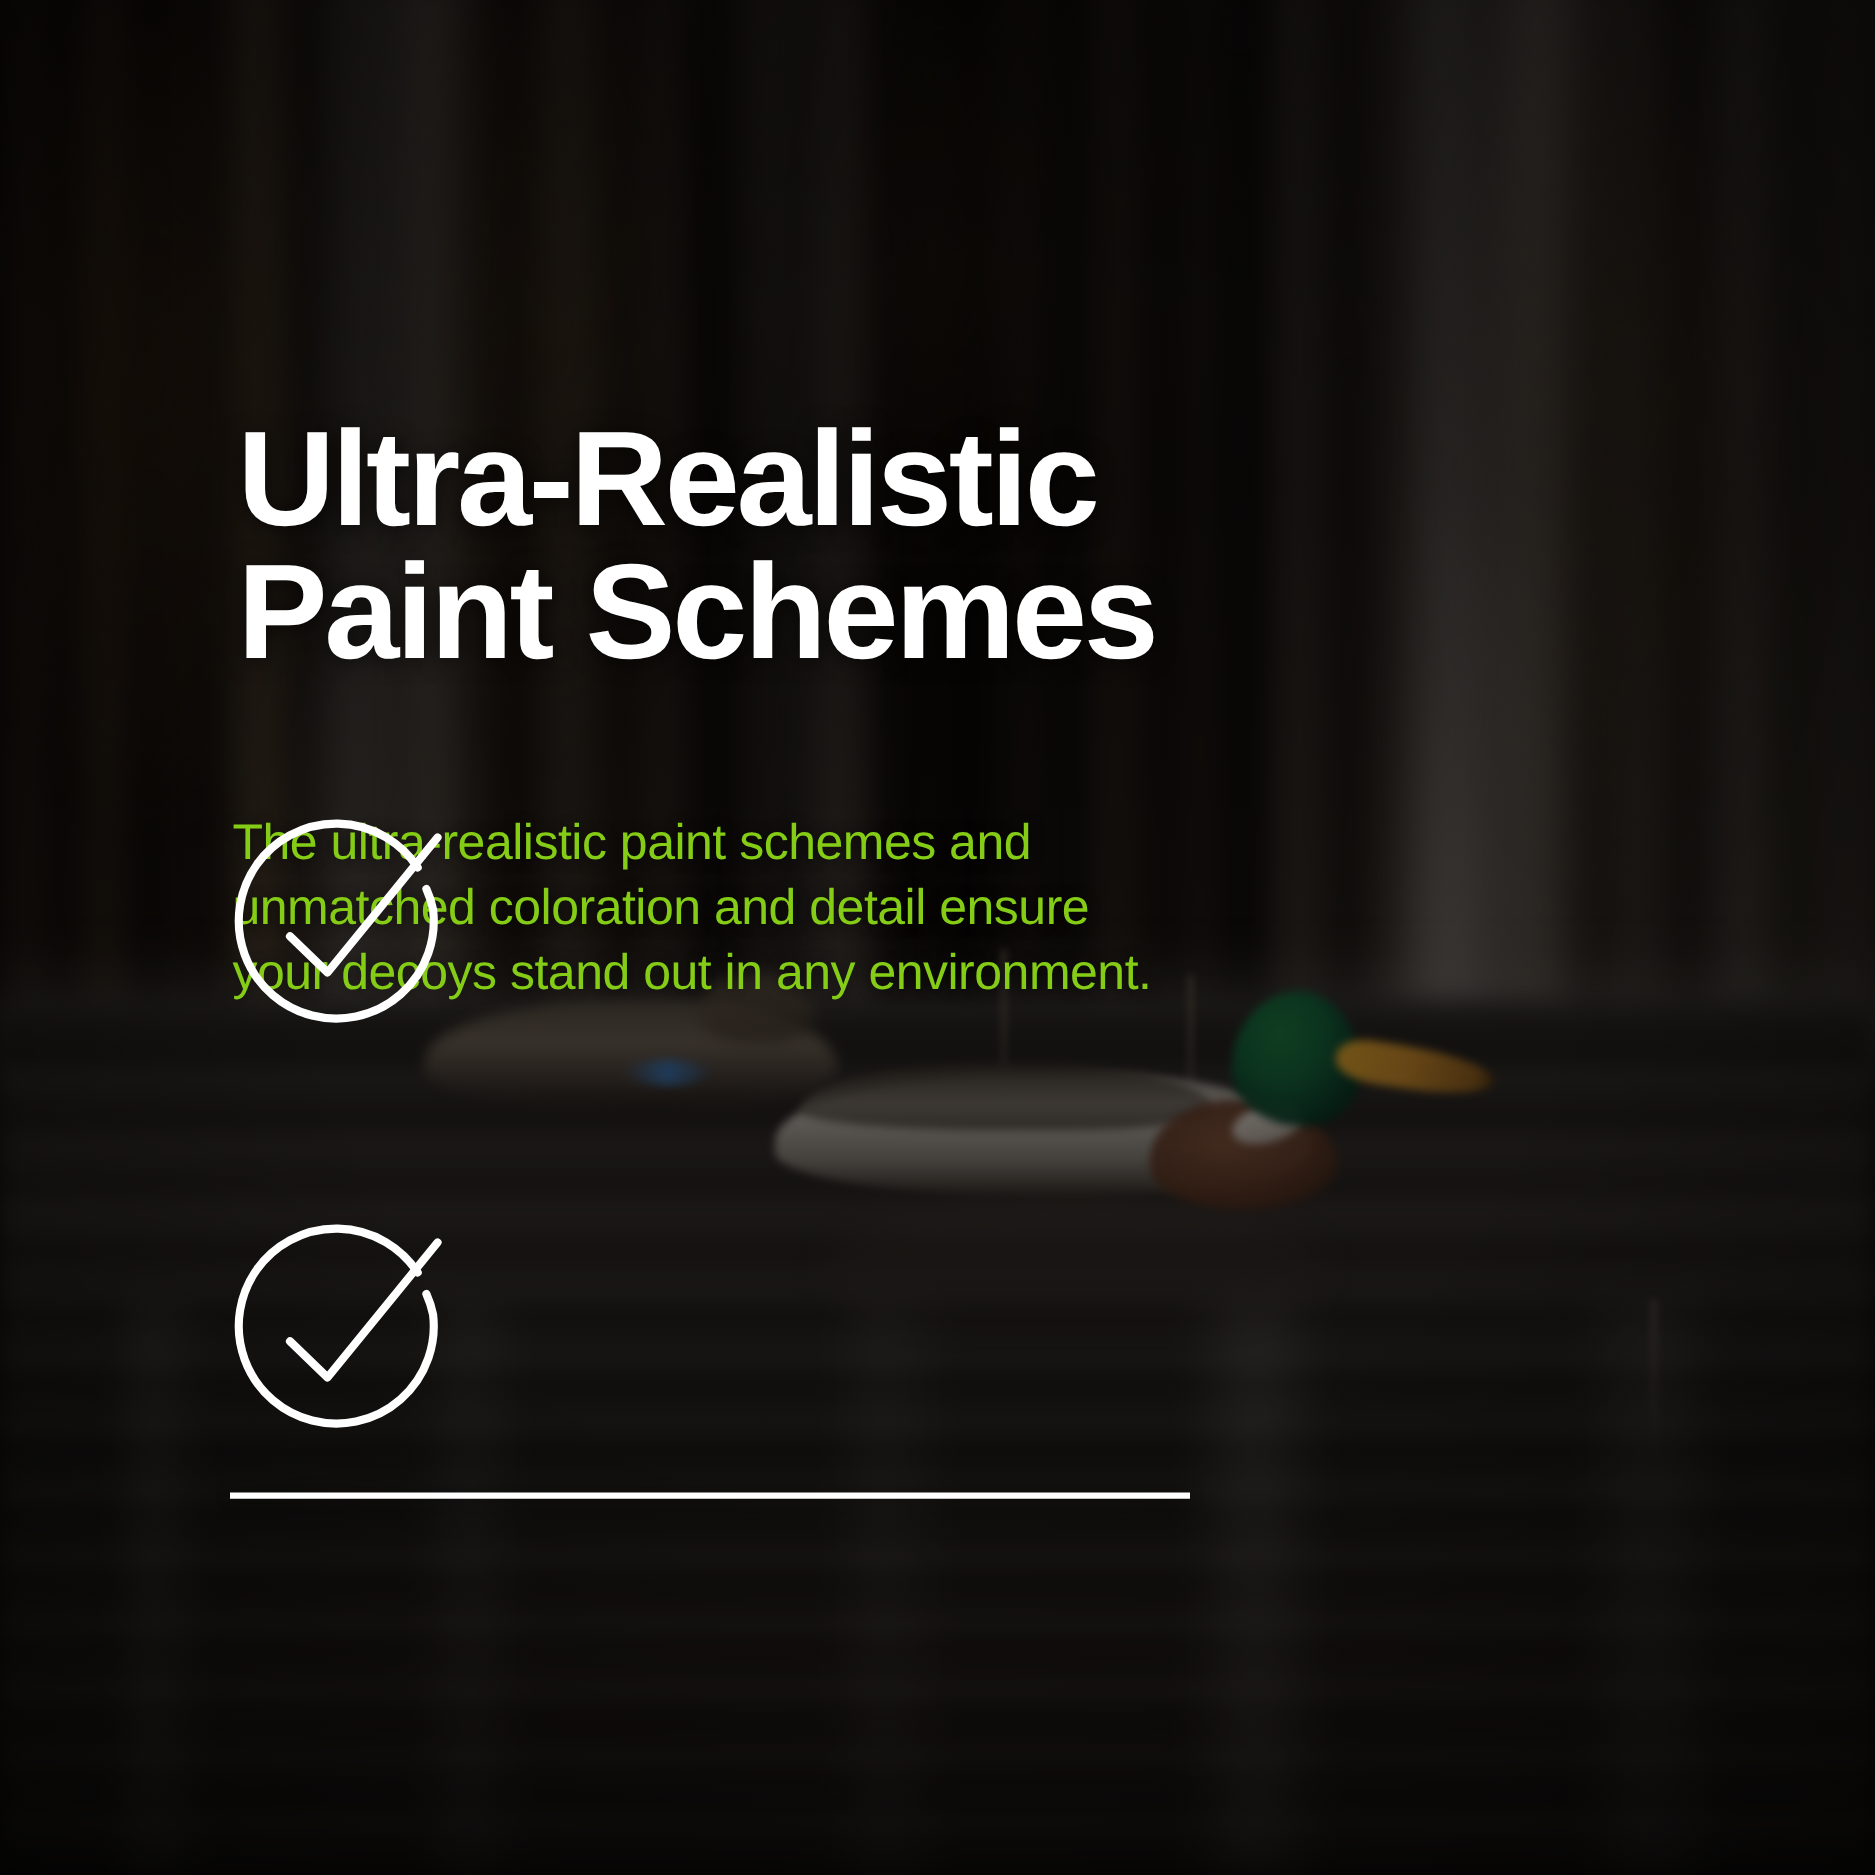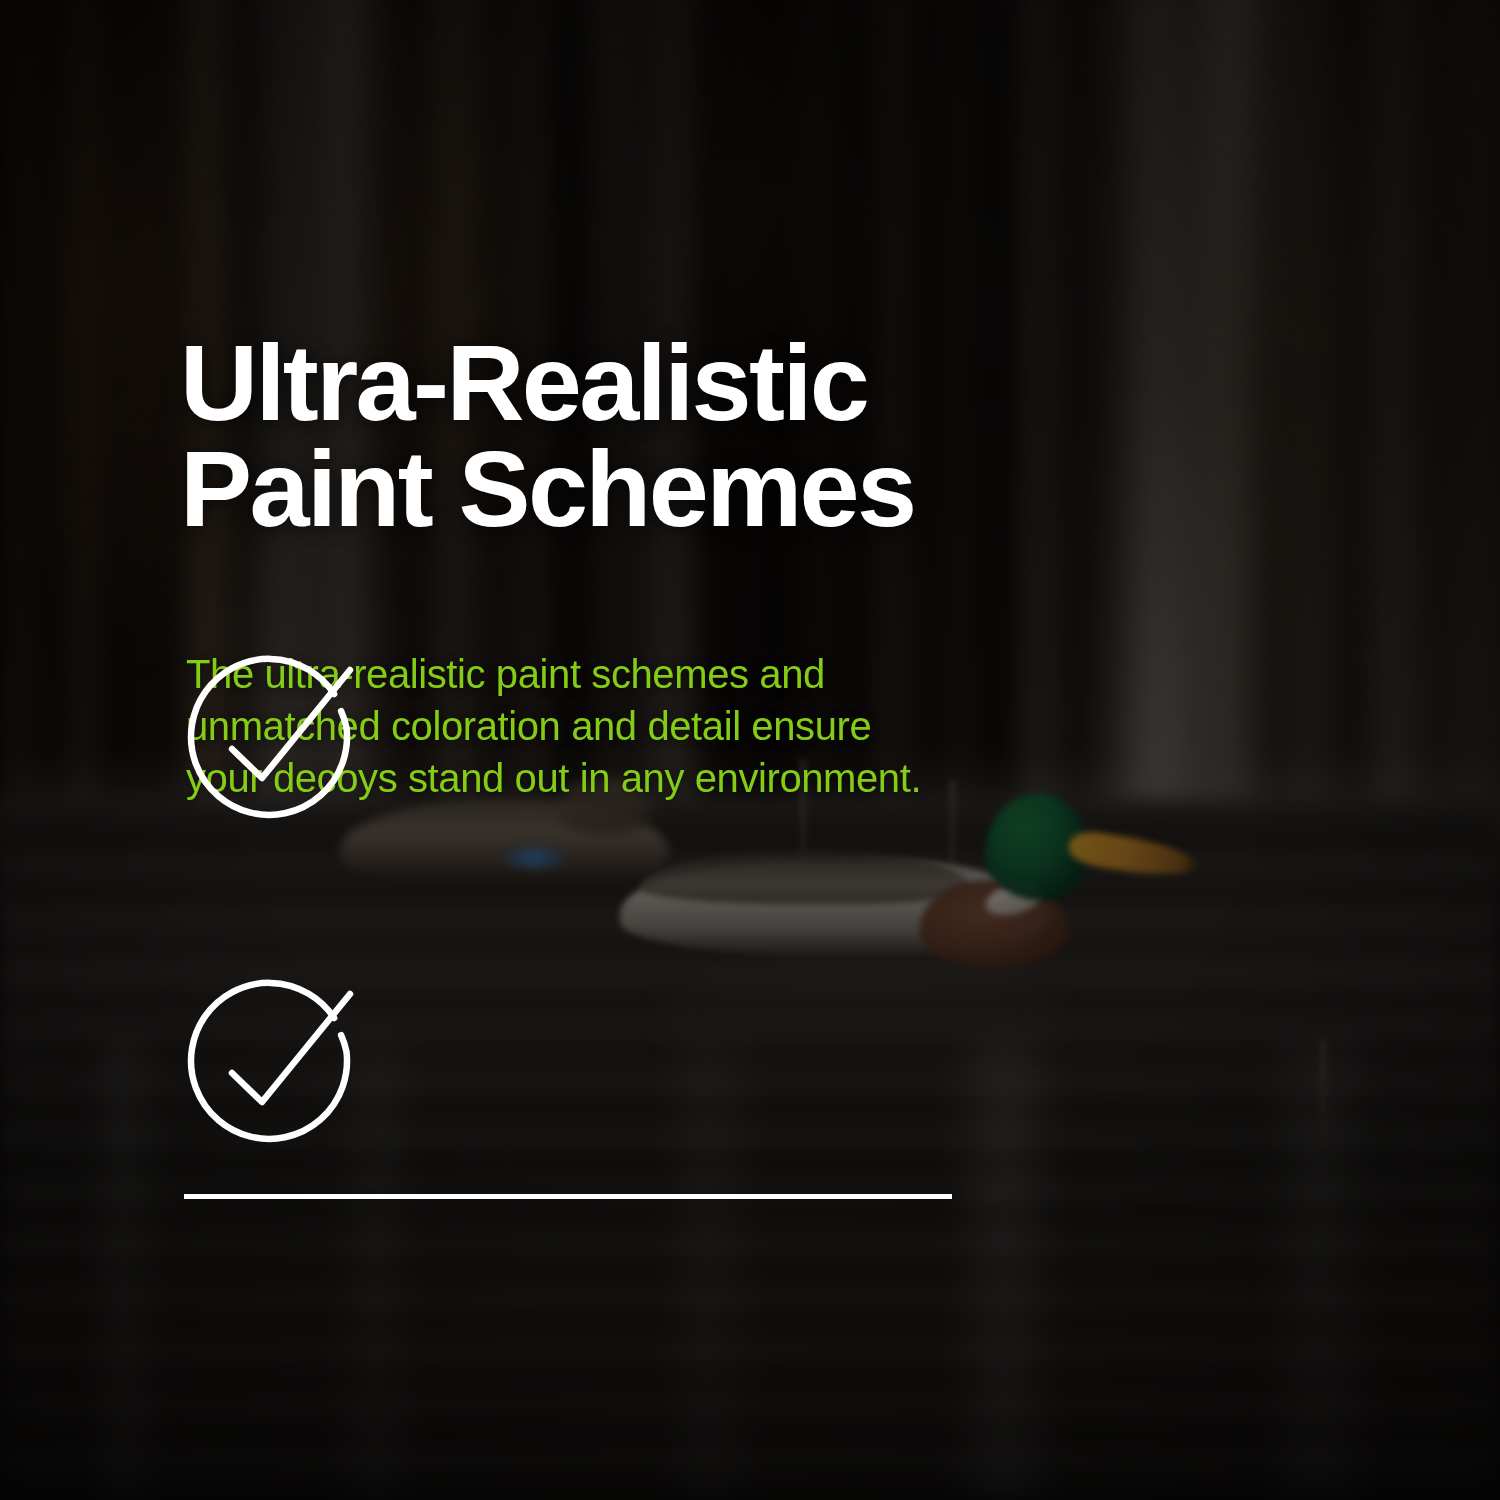--- a/index.html
+++ b/index.html
@@ -192,21 +192,21 @@
   .vignette {
     position: absolute; inset: 0;
     background: radial-gradient(ellipse 86% 82% at 50% 48%, rgba(0,0,0,0) 38%, rgba(0,0,0,0.55) 88%, rgba(0,0,0,0.82) 100%);
   }
 
   
   .content { position: absolute; inset: 0; }
 
   .headline {
     position: absolute;
-    left: 180px;
+    left: 190px;
     top: 286px;
     width: 1120px;
     color: #ffffff;
     font-size: 108px;
     line-height: 0.98;
     font-weight: 700;
     letter-spacing: -2.6px;
     text-shadow: 0 2px 18px rgba(0,0,0,0.65);
     white-space: pre-line;
     margin-top: 44px;

